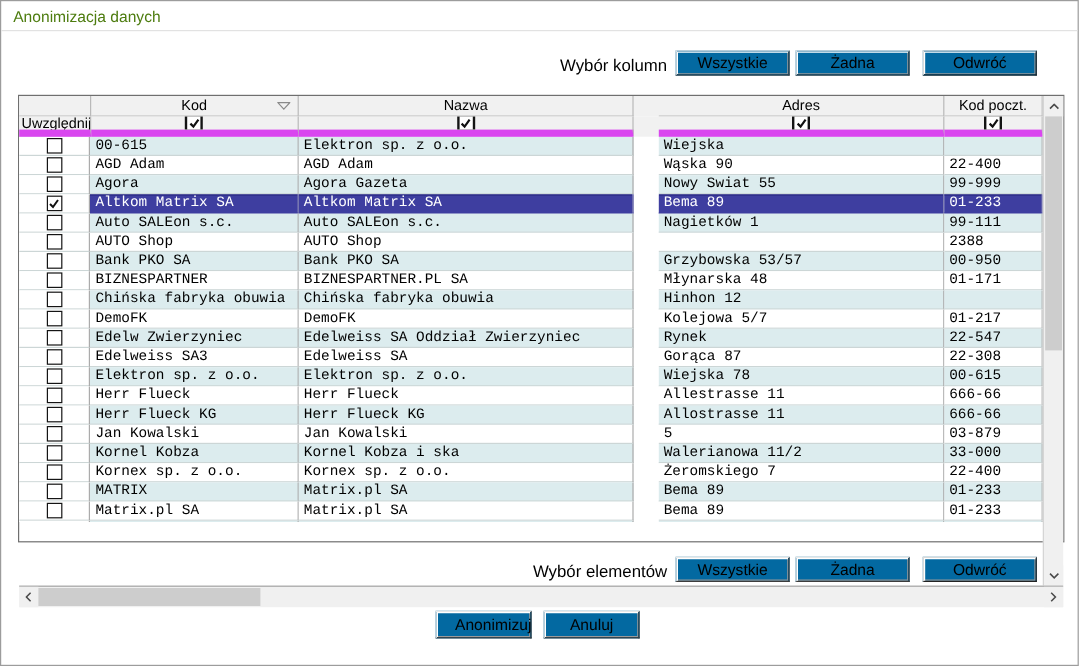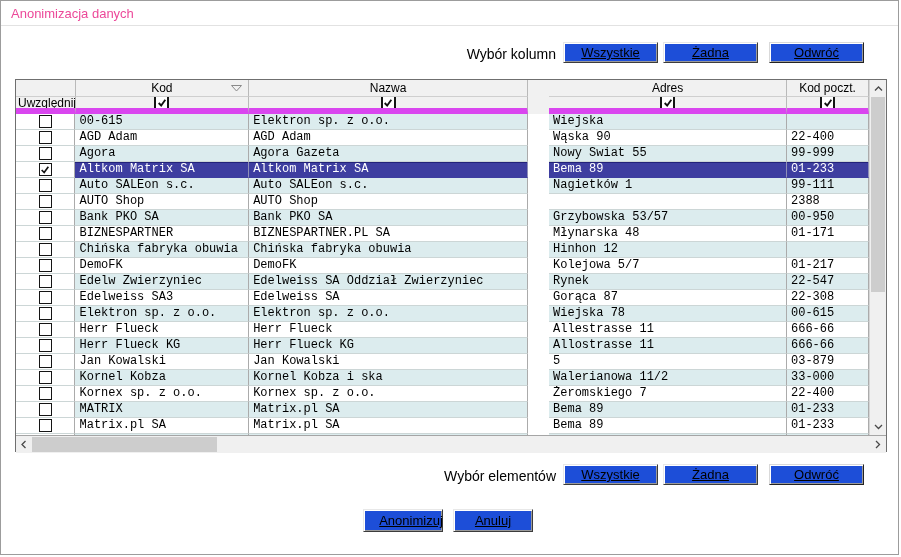--- a/index.html
+++ b/index.html
@@ -8,63 +8,63 @@
 
   #dialog {
     position: relative;
     width: 899px; height: 555px;
     border: 1px solid #9c9c9c;
     background: #fff;
     overflow: hidden;
   }
   .title {
     position: absolute; left: 10px; top: 5px;
-    font-size: 13px; color: #ec4899;
+    font-size: 13px; color: #4d7c0f;
   }
   .title-sep {
     position: absolute; left: 0; top: 24px; width: 100%; height: 1px;
     background: #e2e2e2;
   }
 
   .group-label {
     position: absolute; left: 400px; width: 155px; text-align: right;
     font-size: 14px; white-space: nowrap;
   }
   #lbl-col { top: 45px; }
   #lbl-el  { top: 467px; }
 
   .win-btn {
     position: absolute;
     width: 95px; height: 21px;
     display: flex; align-items: center; justify-content: center;
     font-size: 13px;
-    background: #1d4ed8;
+    background: #0369a1;
     border: 1px solid;
     border-color: #e8e8e8 #3c3c3c #3c3c3c #e8e8e8;
     box-shadow: inset 1px 1px 0 #ffffff, inset -1px -1px 0 #9a9a9a;
-    cursor: default; user-select: none; text-decoration: underline;
+    cursor: default; user-select: none;
   }
   .win-btn.default { border-color: #d9d9d9 #222 #222 #d9d9d9; }
   #btn-col-all    { left: 562px; top: 41px; }
   #btn-col-none   { left: 662px; top: 41px; }
   #btn-col-invert { left: 768px; top: 41px; }
   #btn-el-all     { left: 562px; top: 463px; }
   #btn-el-none    { left: 662px; top: 463px; }
   #btn-el-invert  { left: 768px; top: 463px; }
   #btn-anon   { left: 362px; top: 508px; width: 80px; height: 23px; padding-left: 16px; }
   #btn-cancel { left: 452px; top: 508px; width: 80px; height: 23px; }
 
   
   #table {
     position: absolute; left: 14px; top: 78px;
     width: 872px; height: 373px;
     border: 1px solid #6f6f6f;
     background: #fff;
   }
-  .table-main { display: flex; height: 355px; }
+  .table-main { display: flex; height: 408px; }
   .grid { width: 853px; }
 
   .thead { display: flex; height: 17px; background: #f1f1f1; }
   .hcell {
     position: relative;
     display: flex; align-items: center; justify-content: center;
     font-size: 12px;
     border-right: 1px solid #b9b9b9;
     border-bottom: 1px solid #cfcfcf;
     overflow: hidden; white-space: nowrap;

